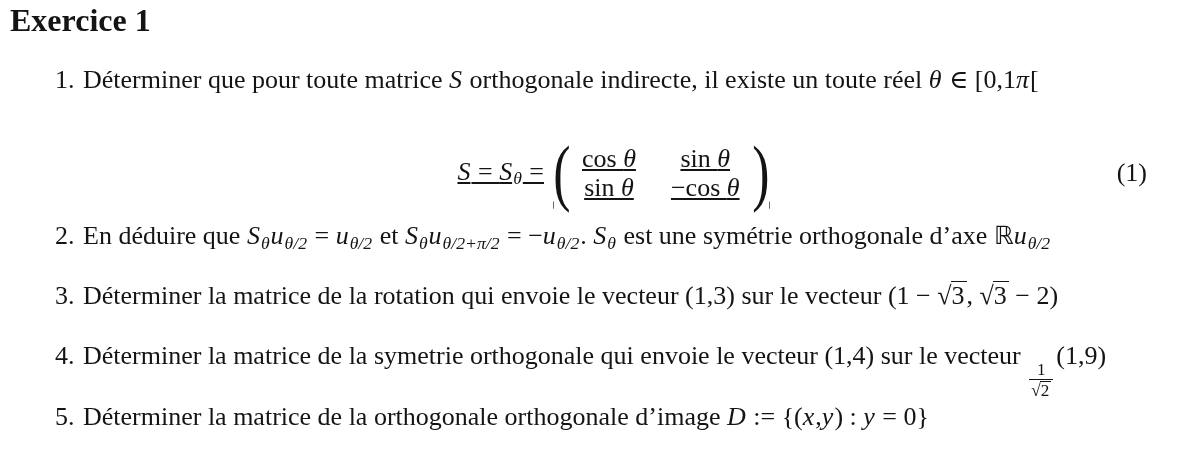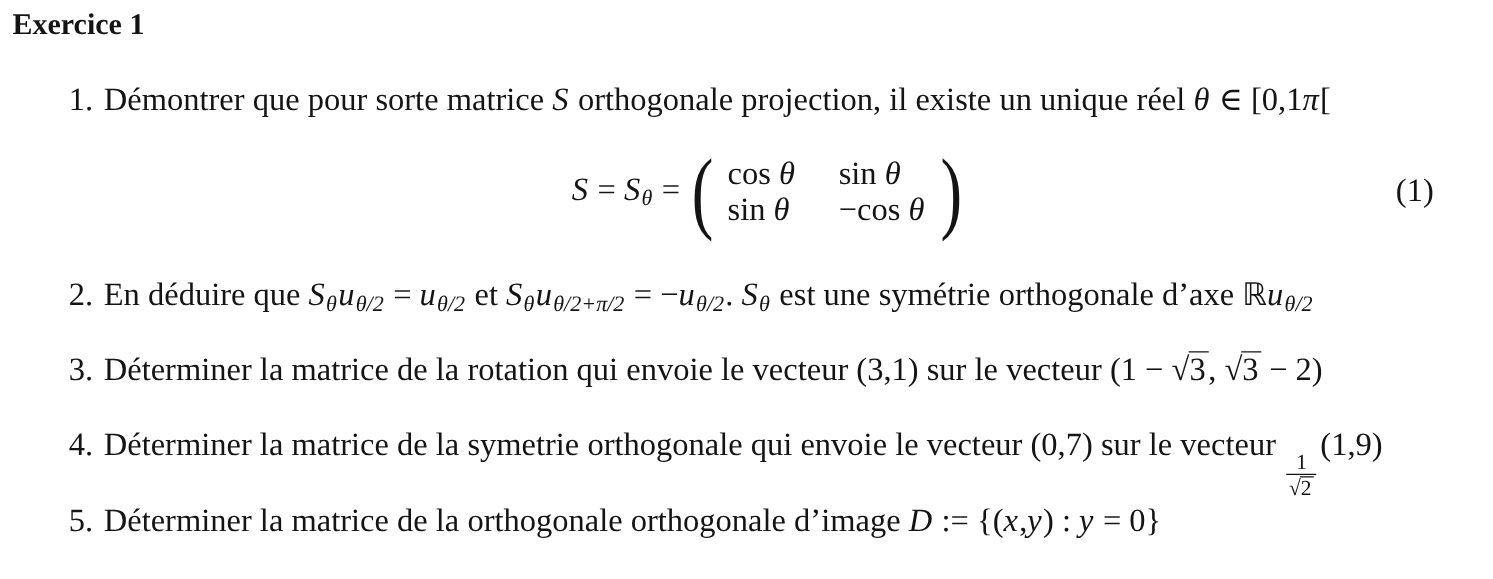--- a/index.html
+++ b/index.html
@@ -15,21 +15,21 @@
     color: #141414;
     font-family: "Liberation Serif", "DejaVu Serif", serif;
     font-size: 26px;
     overflow: hidden;
   }
   .heading {
     position: absolute;
     left: 10px;
     top: 4px;
     font-weight: bold;
-    font-size: 24px;
+    font-size: 32px;
     line-height: 33px;
   }
   .item {
     position: absolute;
     left: 55px;
     display: flex;
     align-items: baseline;
   }
   .item .num {
     flex: 0 0 28px;
@@ -71,64 +71,66 @@
   }
   .frac .den {
     border-top: 1.6px solid currentColor;
     padding: 1px 2px 0 2px;
   }
   
   .equation {
     position: absolute;
     left: 83px;
     right: 47px;
-    top: 120px;
+    top: 140px;
     height: 66px;
     display: flex;
     justify-content: center;
     align-items: center;
+    text-decoration: underline;
   }
   .eq-lhs { margin-right: 6px; }
   .matrix {
     display: inline-flex;
     align-items: center;
   }
   .paren {
     font-size: 72px;
     line-height: 0;
     font-weight: 400;
     transform: scale(0.72, 1.02);
     color: #141414;
   }
   .mat-grid {
     display: grid;
     grid-template-columns: auto auto;
     column-gap: 34px;
     row-gap: 0;
     padding: 0 8px;
+    text-align: center;
     line-height: 29px;
   }
   .eq-number {
     position: absolute;
     right: 0;
     top: 50%;
     transform: translateY(-50%);
     font-size: 26px;
   }
 </style>
 </head>
 <body>
 
 <div class="doc">
 
   <div class="heading">Exercice 1</div>
 
   <div class="item" style="top:63px;">
     <span class="num">1.</span>
-    <span class="content"><span class="run-t">Démontrer que pour sorte matrice </span><span class="run-i">S</span><span class="run-t"> orthogonale projection, il existe un unique réel </span><span class="run-i">θ</span><span class="run-t"> ∈ [0,1</span><span class="run-i">π</span><span class="run-t">[</span><br></span>
+    <span class="content"><span class="run-t">Déterminer que pour toute matrice </span><span class="run-i">S</span><span class="run-t"> orthogonale indirecte, il existe un toute réel </span><span class="run-i">θ</span><span class="run-t"> ∈ [0,1</span><span class="run-i">π</span><span class="run-t">[</span><br></span>
   </div>
 
   <div class="equation">
     <span class="eq-lhs"><span class="run-i">S</span><span class="run-t"> = </span><span class="run-i">S</span><span class="run-sub">θ</span><span class="run-t"> = </span></span>
     <span class="matrix">
       <span class="paren">(</span>
       <span class="mat-grid">
         <span><span class="run-t">cos </span><span class="run-i">θ</span></span>
         <span><span class="run-t">sin </span><span class="run-i">θ</span></span>
         <span><span class="run-t">sin </span><span class="run-i">θ</span></span>
@@ -139,26 +141,26 @@
     <span class="eq-number">(1)</span>
   </div>
 
   <div class="item" style="top:219px;">
     <span class="num">2.</span>
     <span class="content"><span class="run-t">En déduire que </span><span class="run-i">S</span><span class="run-sub">θ</span><span class="run-i">u</span><span class="run-sub">θ/2</span><span class="run-t"> = </span><span class="run-i">u</span><span class="run-sub">θ/2</span><span class="run-t"> et </span><span class="run-i">S</span><span class="run-sub">θ</span><span class="run-i">u</span><span class="run-sub">θ/2+π/2</span><span class="run-t"> = −</span><span class="run-i">u</span><span class="run-sub">θ/2</span><span class="run-t">. </span><span class="run-i">S</span><span class="run-sub">θ</span><span class="run-t"> est une symétrie orthogonale d’axe </span><span class="run-bb">ℝ</span><span class="run-i">u</span><span class="run-sub">θ/2</span></span>
   </div>
 
   <div class="item" style="top:279px;">
     <span class="num">3.</span>
-    <span class="content"><span class="run-t">Déterminer la matrice de la rotation qui envoie le vecteur (3,1) sur le vecteur (1 − </span><span class="sqrt"><span class="rad">√</span><span class="sqrt-arg">3</span></span><span class="run-t">, </span><span class="sqrt"><span class="rad">√</span><span class="sqrt-arg">3</span></span><span class="run-t"> − 2)</span></span>
+    <span class="content"><span class="run-t">Déterminer la matrice de la rotation qui envoie le vecteur (1,3) sur le vecteur (1 − </span><span class="sqrt"><span class="rad">√</span><span class="sqrt-arg">3</span></span><span class="run-t">, </span><span class="sqrt"><span class="rad">√</span><span class="sqrt-arg">3</span></span><span class="run-t"> − 2)</span></span>
   </div>
 
   <div class="item" style="top:339px;">
     <span class="num">4.</span>
-    <span class="content"><span class="run-t">Déterminer la matrice de la symetrie orthogonale qui envoie le vecteur (0,7) sur le vecteur </span><span class="frac">
+    <span class="content"><span class="run-t">Déterminer la matrice de la symetrie orthogonale qui envoie le vecteur (1,4) sur le vecteur </span><span class="frac">
           <span class="numr"><span class="run-t">1</span></span>
           <span class="den"><span class="sqrt"><span class="rad">√</span><span class="sqrt-arg">2</span></span></span>
         </span><span class="run-t">(1,9)</span></span>
   </div>
 
   <div class="item" style="top:400px;">
     <span class="num">5.</span>
     <span class="content"><span class="run-t">Déterminer la matrice de la orthogonale orthogonale d’image </span><span class="run-i">D</span><span class="run-t"> := {(</span><span class="run-i">x</span><span class="run-t">,</span><span class="run-i">y</span><span class="run-t">) : </span><span class="run-i">y</span><span class="run-t"> = 0}</span></span>
   </div>
 

